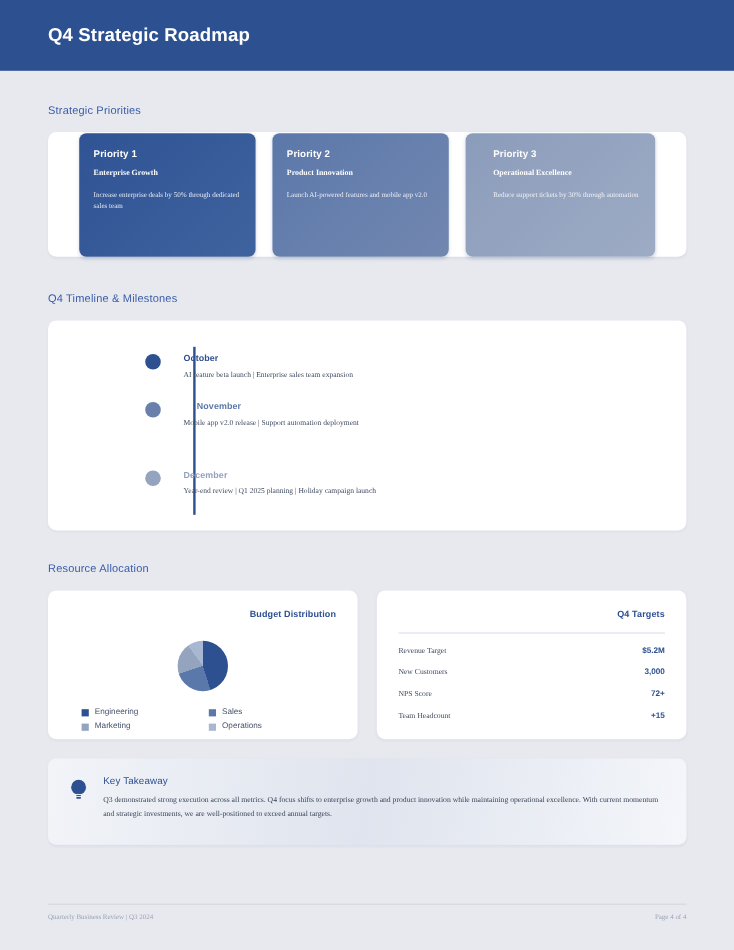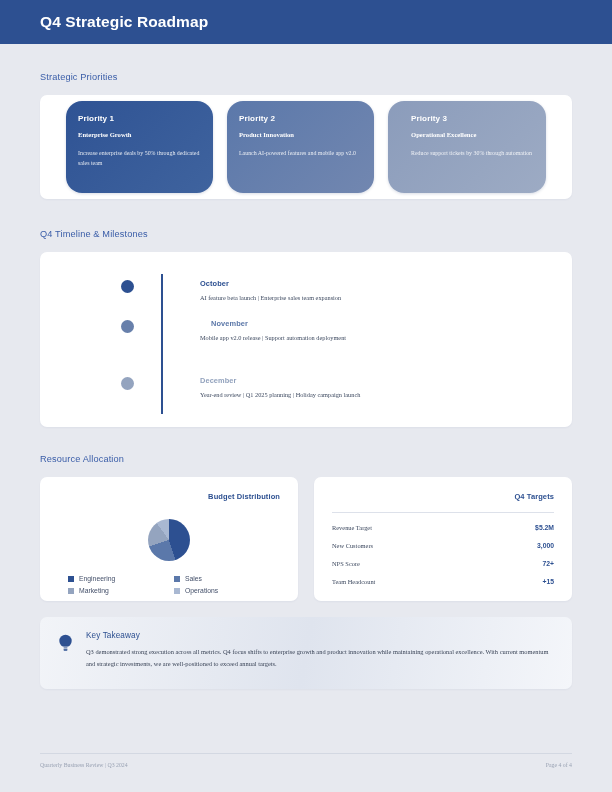--- a/index.html
+++ b/index.html
@@ -8,21 +8,21 @@
     width: 612px;
     height: 792px;
     background: #e7e9ef;
     font-family: "Liberation Sans", sans-serif;
     overflow: hidden;
     position: relative;
   }
 
   
   .header {
-    height: 44px;
+    height: 59px;
     background: #2d5091;
     display: flex;
     align-items: center;
     padding: 0 40px;
   }
   .header-title {
     color: #ffffff;
     font-size: 15.5px;
     font-weight: bold;
     letter-spacing: 0.1px;
@@ -52,22 +52,22 @@
   .priorities-card {
     margin-top: 13px;
     height: 104px;
     display: flex;
     align-items: center;
     padding: 0 26px;
     gap: 14px;
   }
   .priority-tile {
     flex: 1;
-    height: 92px;
-    border-radius: 16px;
+    height: 103px;
+    border-radius: 6px;
     padding: 13px 12px 0 12px;
     color: #fff;
     box-shadow: 0 1px 3px rgba(40,60,110,0.18);
   }
   .priority-tile.p1 { background: linear-gradient(135deg, #2f5394 0%, #3f639e 100%); }
   .priority-tile.p2 { background: linear-gradient(135deg, #5b78aa 0%, #7287b0 100%); }
   .priority-tile.p3 { background: linear-gradient(135deg, #8b9cbb 0%, #9dabc4 100%); padding-left: 23px; }
 
   .p-label {
     font-size: 8.1px;
@@ -106,21 +106,20 @@
   }
   .tl-rows {
     position: absolute;
     left: 0; top: 0; right: 0;
   }
   .tl-row {
     position: absolute;
     left: 81px;
     right: 20px;
     display: flex;
-    gap: 47px;
   }
   .tl-row.r0 { top: 27px; }
   .tl-row.r1 { top: 67px; }
   .tl-row.r2 { top: 124px; }
 
   .tl-dot {
     width: 13px; height: 13px;
     border-radius: 50%;
     flex: 0 0 13px;
     margin-top: 1px;

